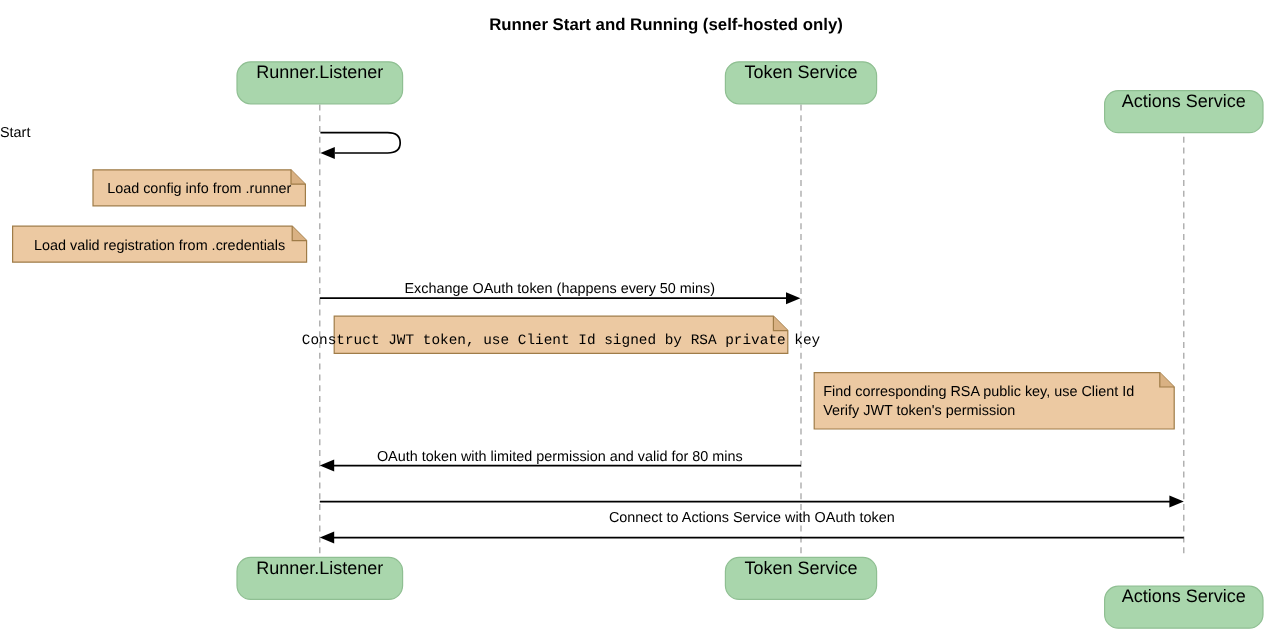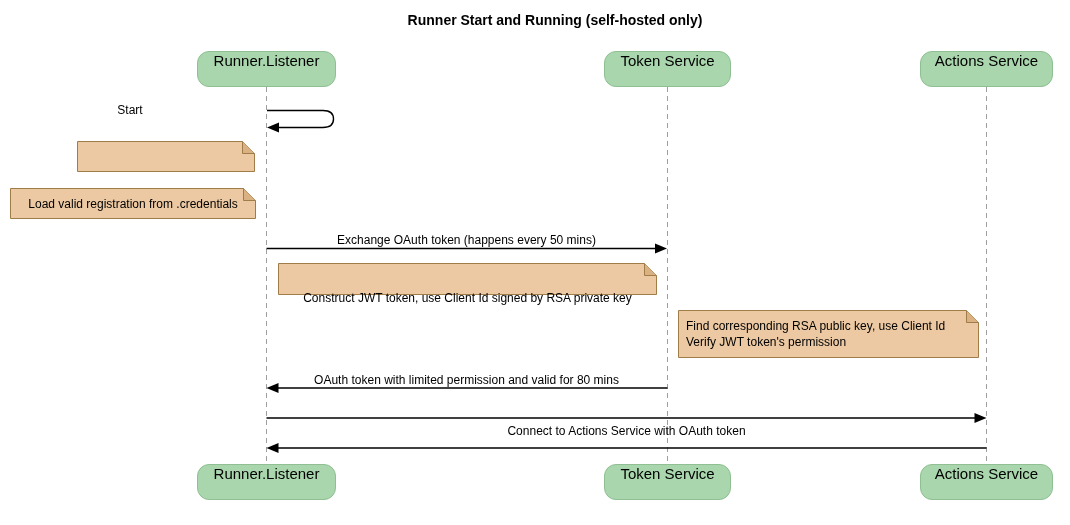--- a/index.html
+++ b/index.html
@@ -44,32 +44,32 @@
     display: flex;
     align-items: flex-start;
     justify-content: center;
     font-size: 15px;
     box-sizing: border-box;
   }
   .p-top { top: 51px; }
   .p-bottom { top: 464px; }
   .p-runner { left: 197px; width: 139px; }
   .p-token { left: 604px; width: 127px; }
-  .p-actions { left: 920px; width: 133px; }
+  .p-actions { left: 920px; width: 133px; margin-top: 24px; }
   .msg-label {
     position: absolute;
     font-size: 12px;
     text-align: center;
     white-space: nowrap;
   }
   .start-label {
     position: absolute;
     left: 0; top: 103px;
     width: 260px;
-    text-align: center;
+    text-align: left;
     font-size: 12px;
   }
   .note-text {
     position: absolute;
     font-size: 12px;
     display: flex;
     align-items: center;
     justify-content: center;
     text-align: center;
     white-space: nowrap;
@@ -164,23 +164,24 @@
 
   <div class="start-label">Start</div>
 
   <div class="msg-label" style="left:266px; top:233px; width:401px;">Exchange OAuth token (happens every 50 mins)</div>
 
   <div class="msg-label" style="left:266px; top:373px; width:401px;">OAuth token with limited permission and valid for 80 mins</div>
 
   <div class="msg-label" style="left:266px; top:424px; width:721px;">Connect to Actions Service with OAuth token</div>
 
 
+  <div class="note-text" style="left:77px; top:141px; width:178px; height:31px;">Load config info from .runner</div>
 
   <div class="note-text" style="left:10px; top:188px; width:246px; height:31px;">Load valid registration from .credentials</div>
 
-  <div class="note-text" style="left:278px; top:276px; width:379px; height:44px;">Construct JWT token, use Client Id signed by RSA private key</div>
+  <div class="note-text" style="left:278px; top:262px; width:379px; height:44px;font-family:Liberation Mono, monospace;">Construct JWT token, use Client Id signed by RSA private key</div>
 
   <div class="note-text-multiline" style="left:686px; top:318px;">
     <div>Find corresponding RSA public key, use Client Id</div>
     <div>Verify JWT token's permission</div>
   </div>
 
 </div>
 
 </body></html>

